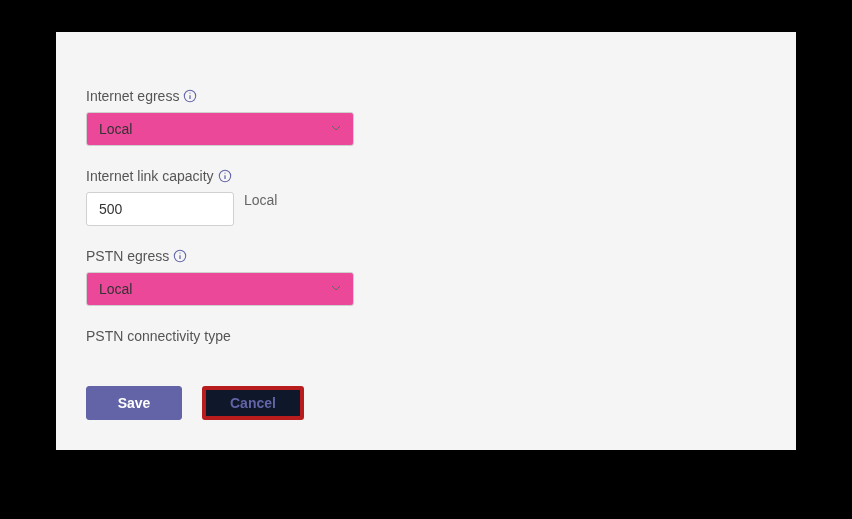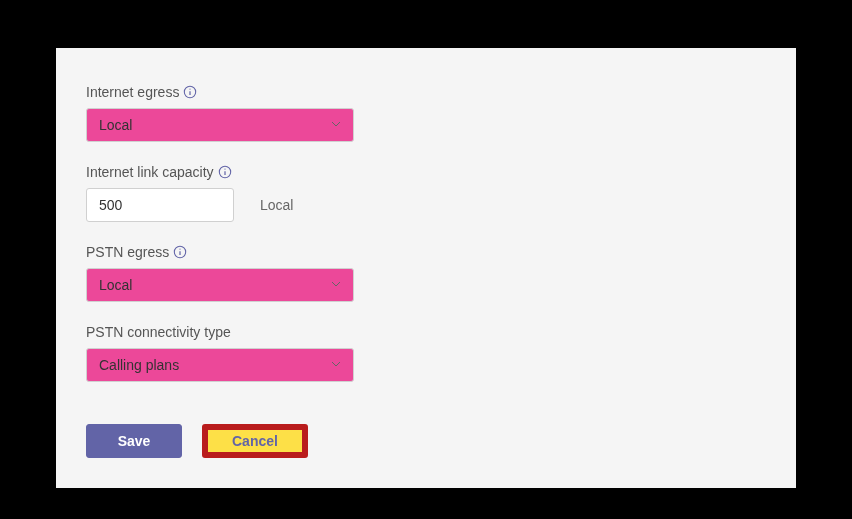--- a/index.html
+++ b/index.html
@@ -13,23 +13,23 @@
       display: flex;
       align-items: flex-start;
       justify-content: center;
       padding: 20px;
       width: 852px;
       height: 519px;
     }
     .panel {
       background: #f5f5f5;
       width: 740px;
-      padding: 36px 30px 30px 30px;
+      padding: 56px 30px 30px 30px;
       box-shadow: 0 8px 30px rgba(0,0,0,0.6), 0 4px 12px rgba(0,0,0,0.4);
-      margin-top: 28px;
+      margin-top: 12px;
     }
     .field-group {
       margin-bottom: 22px;
     }
     .field-label {
       display: flex;
       align-items: center;
       gap: 4px;
       font-size: 14px;
       color: #555;
@@ -71,22 +71,21 @@
       transform: translateY(-50%);
       pointer-events: none;
       color: #666;
     }
     .chevron-icon svg {
       width: 12px;
       height: 12px;
     }
     .input-row {
       display: flex;
-      align-items: center;
-      gap: 26px;
+      gap: 10px;
     }
     .text-input {
       width: 148px;
       height: 34px;
       padding: 6px 12px;
       font-size: 14px;
       color: #333;
       background: #fff;
       border: 1px solid #d0d0d0;
       border-radius: 3px;
@@ -110,23 +109,23 @@
       font-family: inherit;
       font-weight: 600;
       min-width: 96px;
     }
     .btn-primary {
       background: #6264a7;
       color: #fff;
       border: 1px solid #6264a7;
     }
     .btn-secondary {
-      background: #fde047;
+      background: #0f172a;
       color: #6264a7;
-      border: 6px solid #b91c1c;
+      border: 4px solid #b91c1c;
     }
   </style>
 </head>
 <body>
 
 <div class="panel">
 
   <div class="field-group">
     <div class="field-label">
       <span>Internet egress</span>
@@ -183,28 +182,20 @@
           <polyline points="2,4 6,8 10,4"></polyline>
         </svg>
       </span>
     </div>
   </div>
 
   <div class="field-group">
     <div class="field-label">
       <span>PSTN connectivity type</span>
     </div>
-    <div class="select-wrapper">
-      <input type="text" readonly="" class="select-input" value="Calling plans" style="">
-      <span class="chevron-icon">
-        <svg viewBox="0 0 12 12" fill="none" stroke="currentColor" stroke-width="1">
-          <polyline points="2,4 6,8 10,4"></polyline>
-        </svg>
-      </span>
-    </div>
   </div>
 
   <div class="button-row">
     <button class="btn btn-primary">Save</button>
     <button class="btn btn-secondary">Cancel</button>
   </div>
 
 </div>
 
 </body></html>

